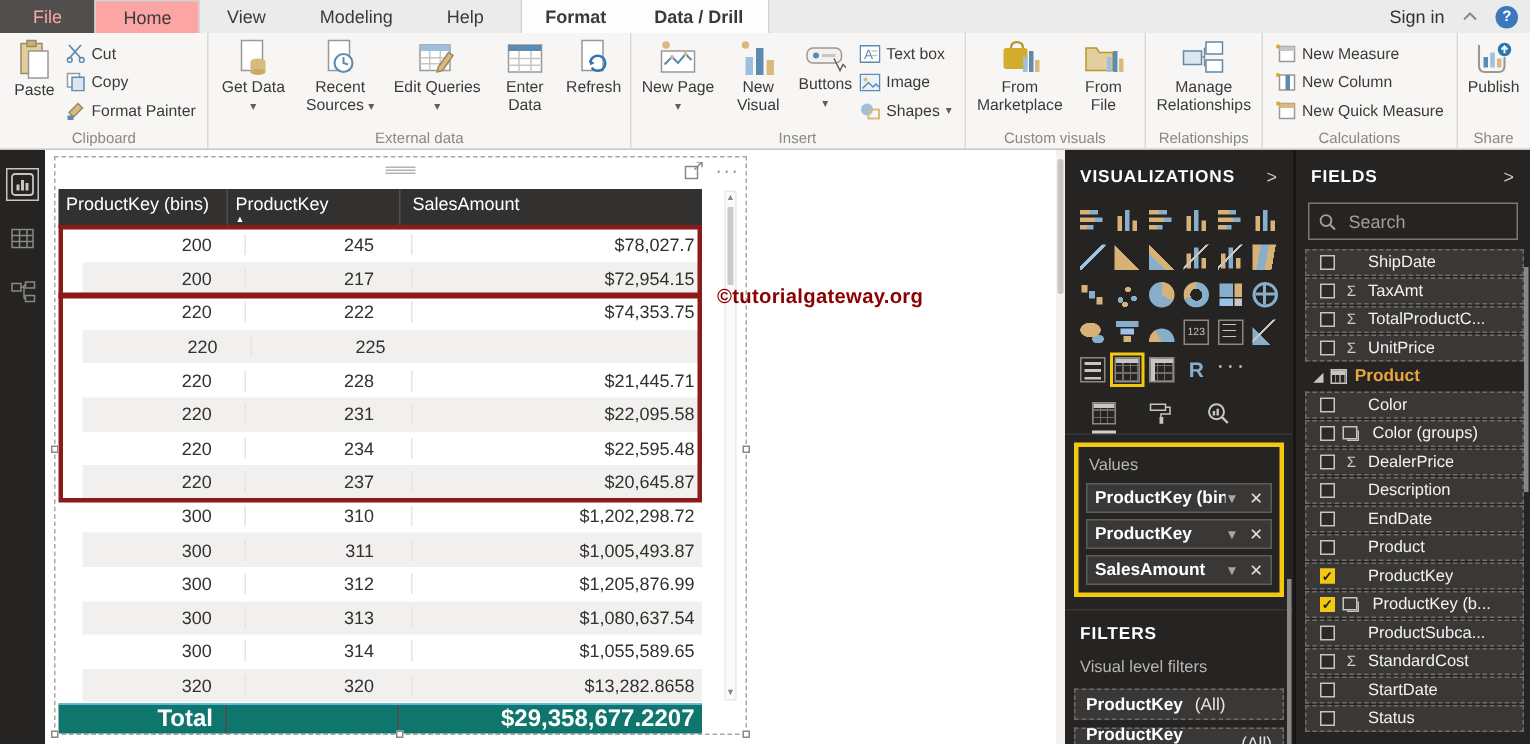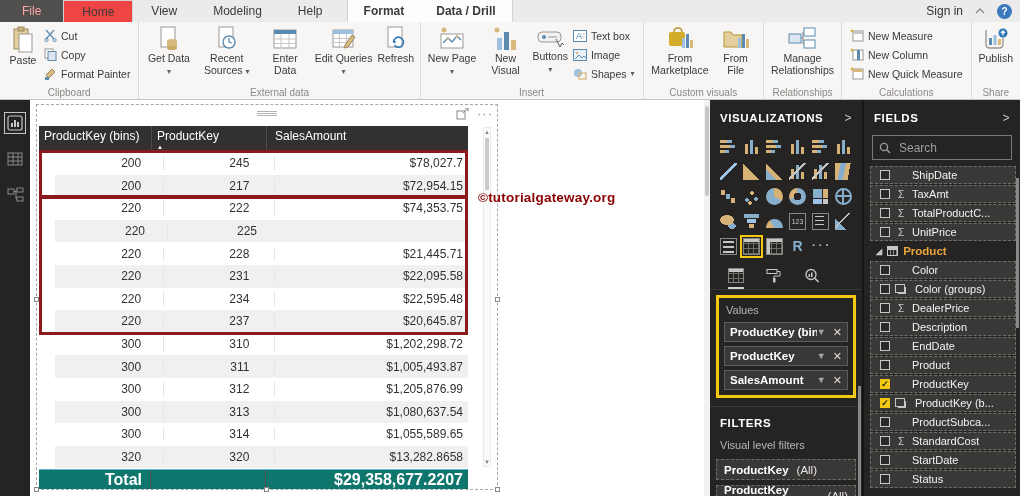--- a/index.html
+++ b/index.html
@@ -3,21 +3,21 @@
 <meta charset="utf-8">
 <style>
   html,body{margin:0;padding:0;background:#ddd;}
   *{box-sizing:border-box;font-family:"Liberation Sans",sans-serif;}
   .app{position:relative;width:1020px;height:496px;background:#fff;overflow:hidden;}
 
   
   .tabstrip{position:absolute;left:0;top:0;width:1020px;height:22px;background:#ebebeb;display:flex;align-items:stretch;font-size:12px;color:#3b3a39;}
   .tab{padding:0 18px;display:flex;align-items:center;cursor:default;}
   .tab-file{background:#514f4d;color:#fca5a5;padding:0 22px;}
-  .tab-active{background:#ef4444;border:1px solid #d4d2d0;border-bottom:none;}
+  .tab-active{background:#fca5a5;border:1px solid #d4d2d0;border-bottom:none;}
   .ctx-block{display:flex;background:#fdfdfd;border-left:1px solid #d4d2d0;border-right:1px solid #d4d2d0;margin-left:6px;}
   .ctx-block .tab{padding:0 16px;font-weight:bold;}
   .strip-right{margin-left:auto;display:flex;align-items:center;gap:12px;padding-right:8px;}
   .signin{font-size:12px;color:#323130;}
   .chev-up{width:10px;height:6px;}
   .help-badge{width:15px;height:15px;border-radius:50%;background:#3b78be;color:#fff;font-size:10px;font-weight:bold;display:flex;align-items:center;justify-content:center;}
 
   
   .ribbon{position:absolute;left:0;top:22px;width:1020px;height:78px;background:#f7f6f5;border-bottom:1px solid #c6c4c2;display:flex;}
   .rgroup{position:relative;border-right:1px solid #dcdad8;padding:2px 4px 14px 4px;display:flex;align-items:flex-start;}
@@ -220,34 +220,34 @@
       <div class="bigbtn">
         <svg width="24" height="26" viewBox="0 0 24 26">
             <rect x="4" y="1" width="14" height="20" fill="#fff" stroke="#9a9896"></rect>
             <circle cx="14" cy="16" r="6" fill="#fff" stroke="#5b8bb0" stroke-width="1.4"></circle>
             <path d="M14 12 L14 16 L17 17" stroke="#5b8bb0" stroke-width="1.3" fill="none"></path>
           </svg>
         <div class="blabel"><span>Recent Sources</span> <span class="caret">▾</span></div>
       </div>
       <div class="bigbtn">
         <svg width="26" height="26" viewBox="0 0 26 26">
-            <rect x="2" y="4" width="22" height="18" fill="#fff" stroke="#9a9896"></rect>
-            <rect x="2" y="4" width="22" height="4" fill="#5b8bb0"></rect>
-            <path d="M2 13 H24 M2 17.5 H24 M9 8 V22 M17 8 V22" stroke="#c8c6c4" fill="none"></path>
-          </svg>
-        <div class="blabel">Enter Data</div>
-      </div>
-      <div class="bigbtn">
-        <svg width="26" height="26" viewBox="0 0 26 26">
             <rect x="2" y="4" width="20" height="17" fill="#fff" stroke="#9a9896"></rect>
             <rect x="2" y="4" width="20" height="4" fill="#9cc0dd"></rect>
             <path d="M2 12.5 H22 M2 16.5 H22 M8.5 8 V21 M15.5 8 V21" stroke="#c8c6c4" fill="none"></path>
             <path d="M14 19 L21 9 L24 11 L17 21 L13.5 22 Z" fill="#d8b97e" stroke="#9a8a62"></path>
           </svg>
         <div class="blabel"><span>Edit Queries</span> <span class="caret">▾</span></div>
+      </div>
+      <div class="bigbtn">
+        <svg width="26" height="26" viewBox="0 0 26 26">
+            <rect x="2" y="4" width="22" height="18" fill="#fff" stroke="#9a9896"></rect>
+            <rect x="2" y="4" width="22" height="4" fill="#5b8bb0"></rect>
+            <path d="M2 13 H24 M2 17.5 H24 M9 8 V22 M17 8 V22" stroke="#c8c6c4" fill="none"></path>
+          </svg>
+        <div class="blabel">Enter Data</div>
       </div>
       <div class="bigbtn">
         <svg width="24" height="26" viewBox="0 0 24 26">
             <rect x="4" y="1" width="14" height="20" fill="#fff" stroke="#9a9896"></rect>
             <path d="M9.5 16 a5 5 0 1 1 1 3.2" fill="none" stroke="#2e75b6" stroke-width="1.6"></path>
             <path d="M9 14 L9.5 17.5 L12.5 16" fill="#2e75b6"></path>
           </svg>
         <div class="blabel">Refresh</div>
       </div>
       <div class="glabel">External data</div>

